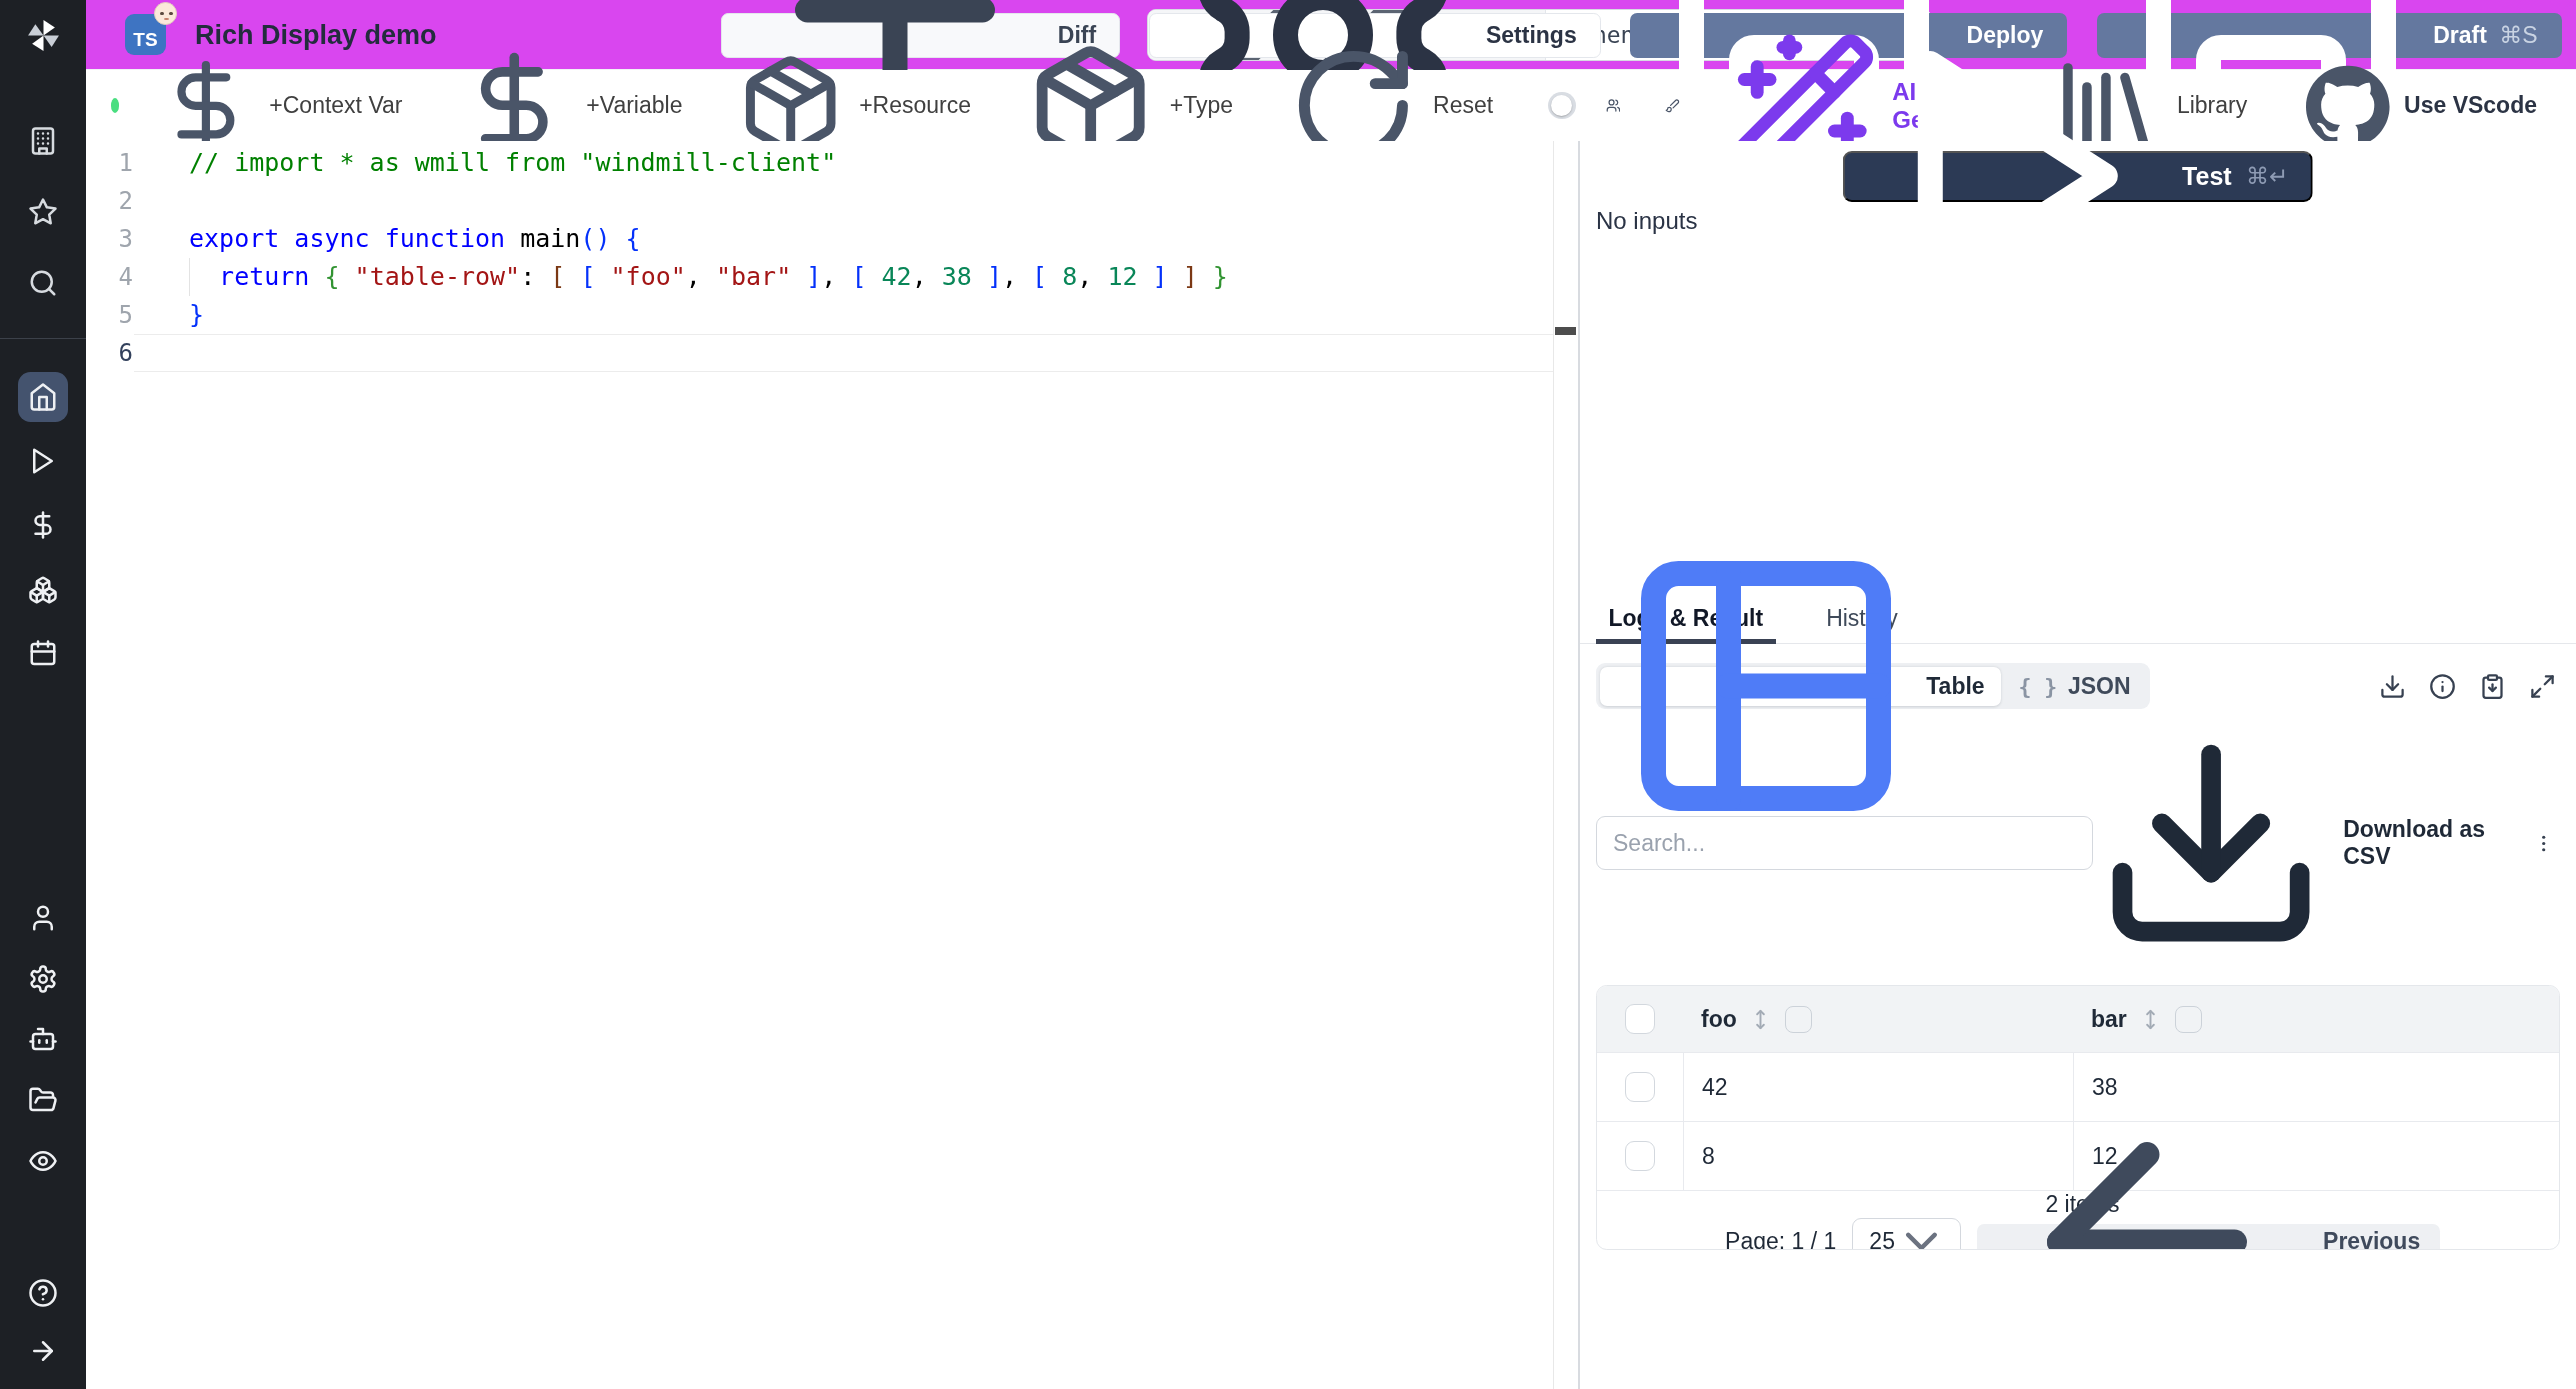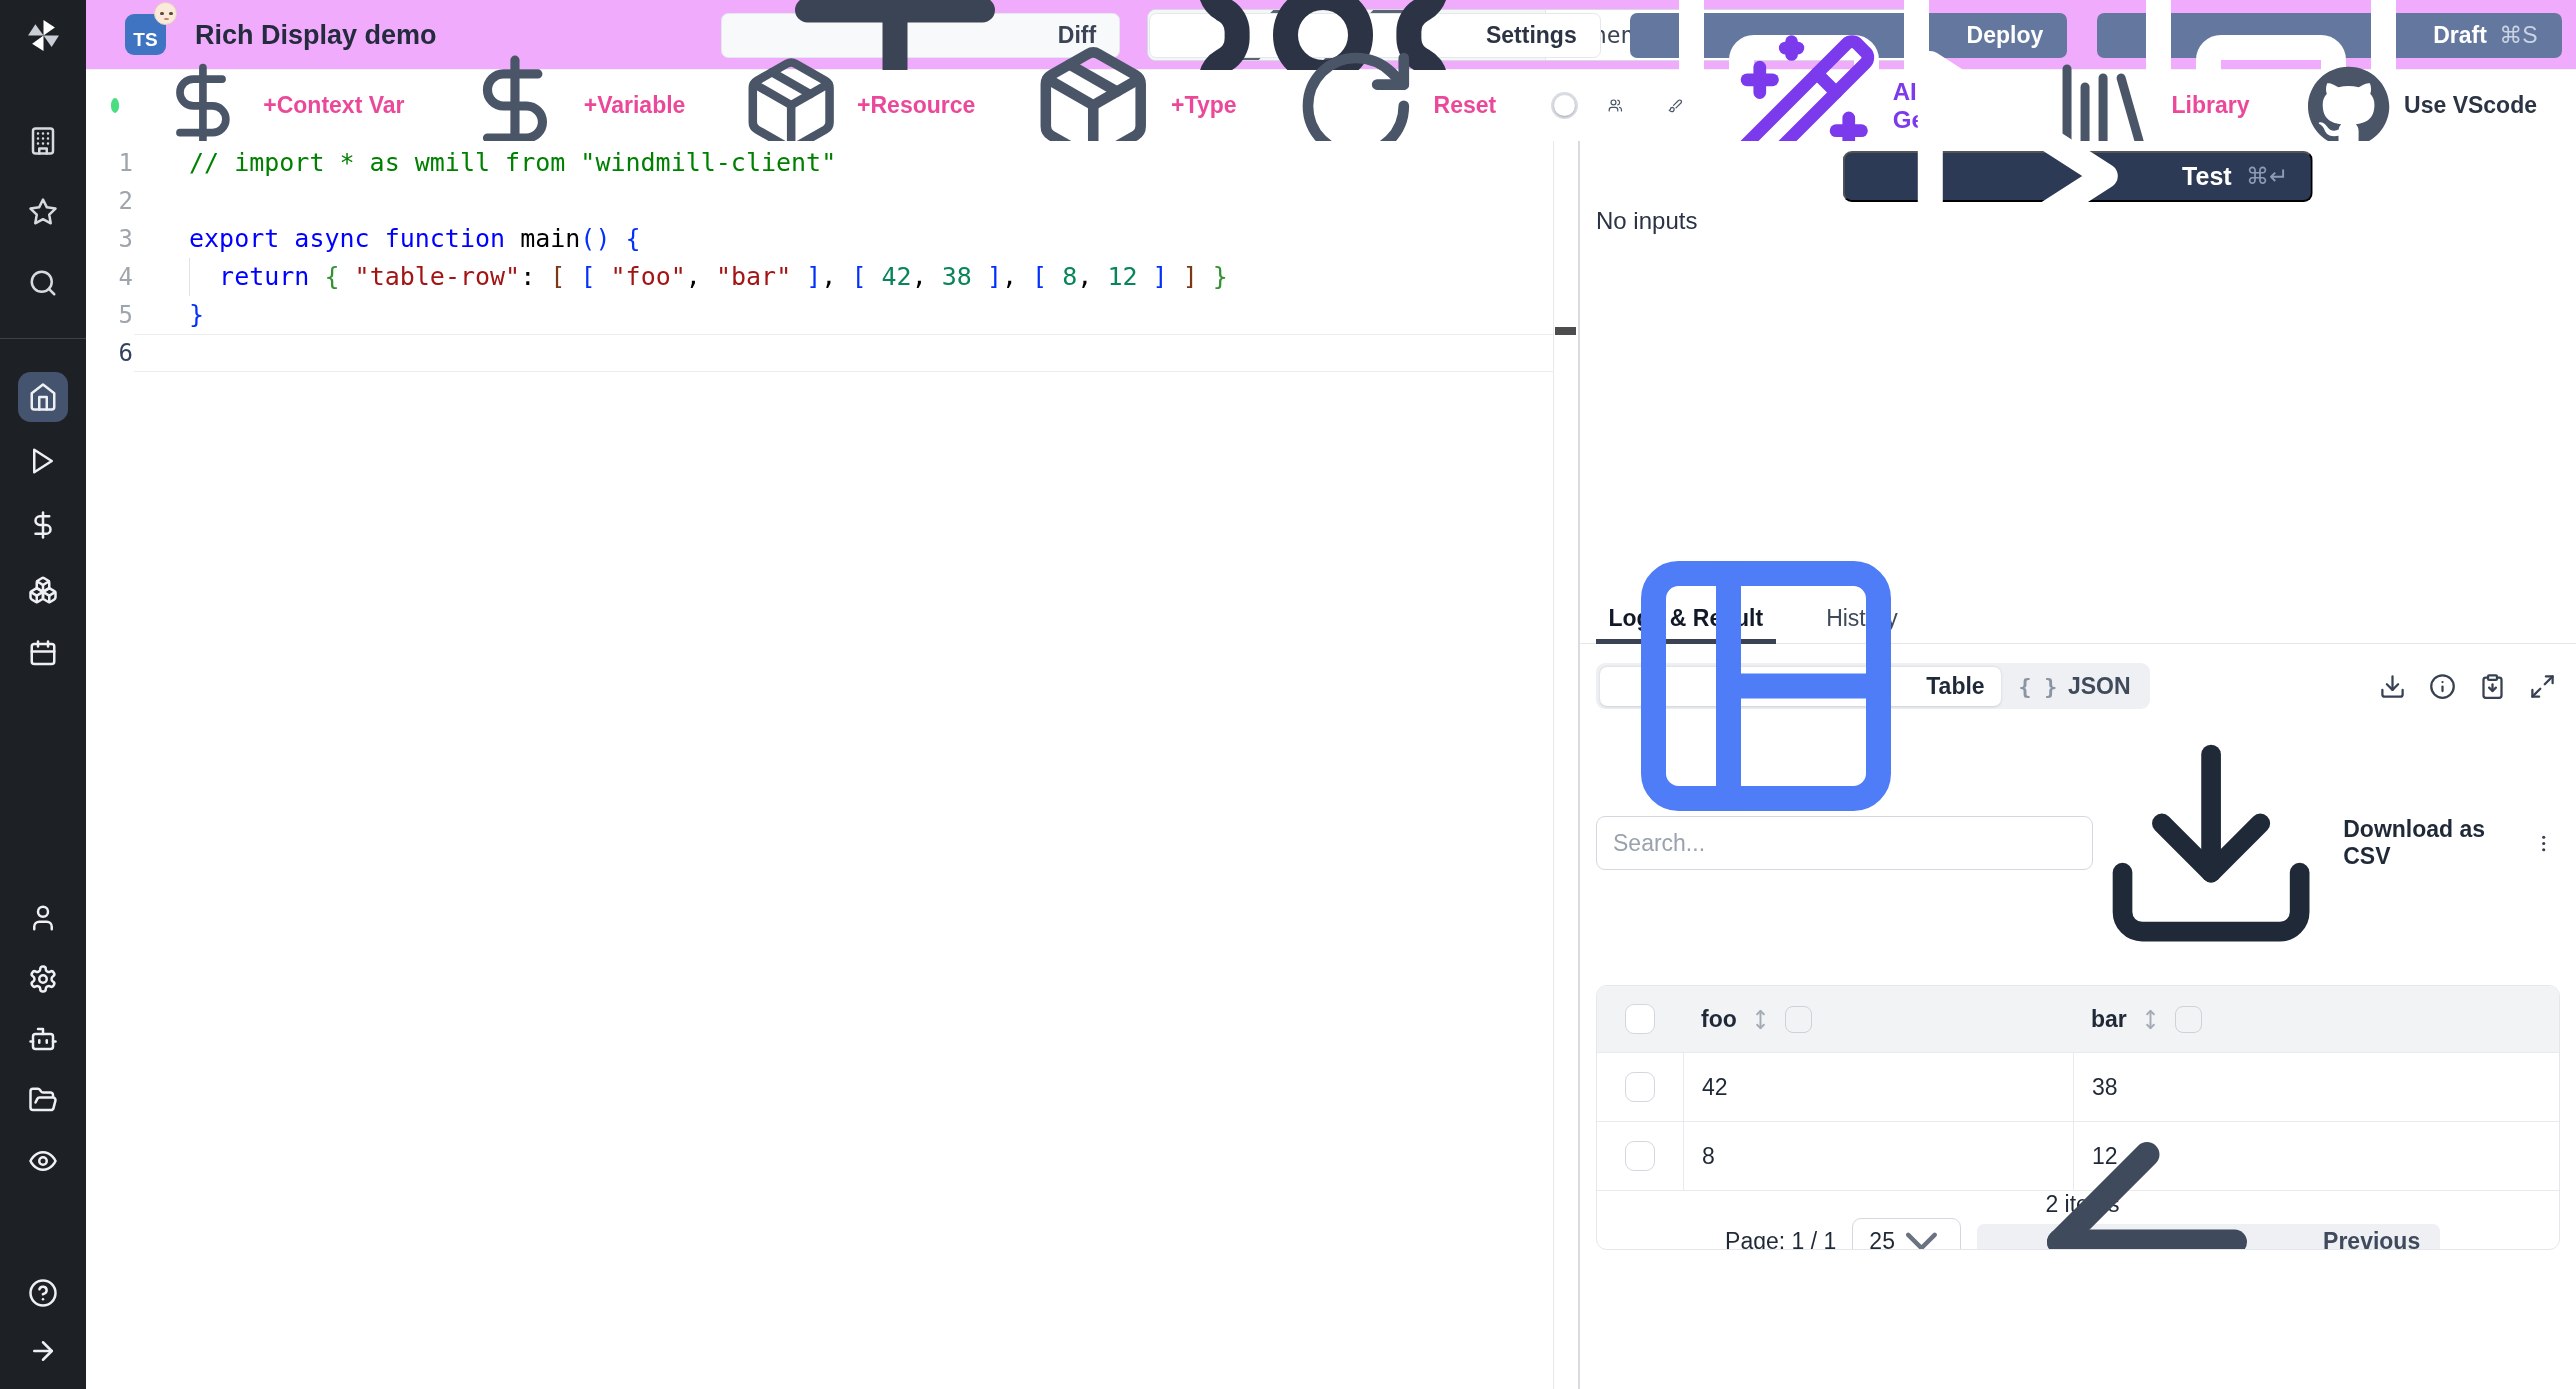--- a/index.html
+++ b/index.html
@@ -19,21 +19,21 @@
   .sb-i svg { width:30px; height:30px; color:#eef0f3; display:block; }
   .sb-divider { width:86px; height:0.9px; background:#3c414a; margin-top:40px; }
   .g2 { margin-top:33px; gap:14.3px; }
   .g3 { margin-top:214px; gap:10.7px; }
   .g4 { gap:8px; padding-bottom:14.3px; }
   .sb-slot { width:50px; height:50px; display:flex; align-items:center; justify-content:center; border-radius:12.5px; }
   .sb-slot.active { background:#44536e; }
   .sb-spacer { flex:1; }
 
   
-  .topbar { position:absolute; left:86px; top:0; right:0; height:70px; background:#f0abfc;
+  .topbar { position:absolute; left:86px; top:0; right:0; height:70px; background:#d946ef;
     border-bottom:0.9px solid #f1f2f5; }
   .ts-badge { position:absolute; left:39px; top:14.3px; width:41px; height:41px; border-radius:9px;
     background:#3e74c2; color:#fff; font-weight:800; font-size:19px; display:flex;
     align-items:flex-end; justify-content:center; padding-bottom:4.5px; }
   .baby { position:absolute; left:68px; top:1.8px; width:23px; height:23px; border-radius:50%;
     background:#fbe9da; border:0.9px solid #e3cfbd; }
   .baby::before { content:""; position:absolute; left:5.4px; top:9px; width:3.6px; height:3.6px; border-radius:50%;
     background:#5b4a3f; box-shadow:9px 0 0 #5b4a3f; }
   .baby::after { content:""; position:absolute; left:9px; top:15px; width:5.4px; height:2.7px; border-radius:50%;
     background:#c47f6a; }
@@ -54,21 +54,21 @@
   .btn svg { width:23px; height:23px; }
   .btn-light { background:#f8f9fb; border-color:#e4e7ec; color:#3a4454; }
   .btn-white { background:#fff; border-color:#e4e7ec; color:#2b3344; }
   .btn-slate { background:#64789f; color:#fff; }
   .kbd-dim { color:#c9d3e3; font-weight:500; }
 
   
   .toolbar { position:absolute; left:86px; top:70px; right:0; height:72px; background:#fff;
     border-bottom:0.9px solid #e6e8ec; display:flex; align-items:center; padding:0 39px 0 25px; }
   .status-dot { width:15px; height:15px; border-radius:50%; background:#4ade80; margin-right:38px; }
-  .tb-btn { display:flex; align-items:center; gap:14.3px; color:#ec4899; font-size:23px; font-weight:700;
+  .tb-btn { display:flex; align-items:center; gap:14.3px; color:#404040; font-size:23px; font-weight:400;
     margin-right:55px; cursor:pointer; white-space:nowrap; }
   .tb-btn svg { width:25px; height:25px; color:#4a5568; }
   .toggle { width:50px; height:27px; border-radius:13.4px; background:#d9dde3; position:relative;
     margin-right:30px; cursor:pointer; }
   .toggle .knob { position:absolute; left:2.7px; top:2.7px; width:21.5px; height:21.5px; border-radius:50%;
     background:#fff; box-shadow:0 0.9px 1.8px rgba(0,0,0,.25); }
   .tb-icon { width:27px; height:27px; color:#4a5568; margin-right:45px; cursor:pointer; }
   .tb-icon svg { width:27px; height:27px; }
   .ai-gen { display:flex; align-items:center; gap:12.5px; color:#7c3aed; font-size:24px; font-weight:600;
     margin-right:50px; cursor:pointer; }

